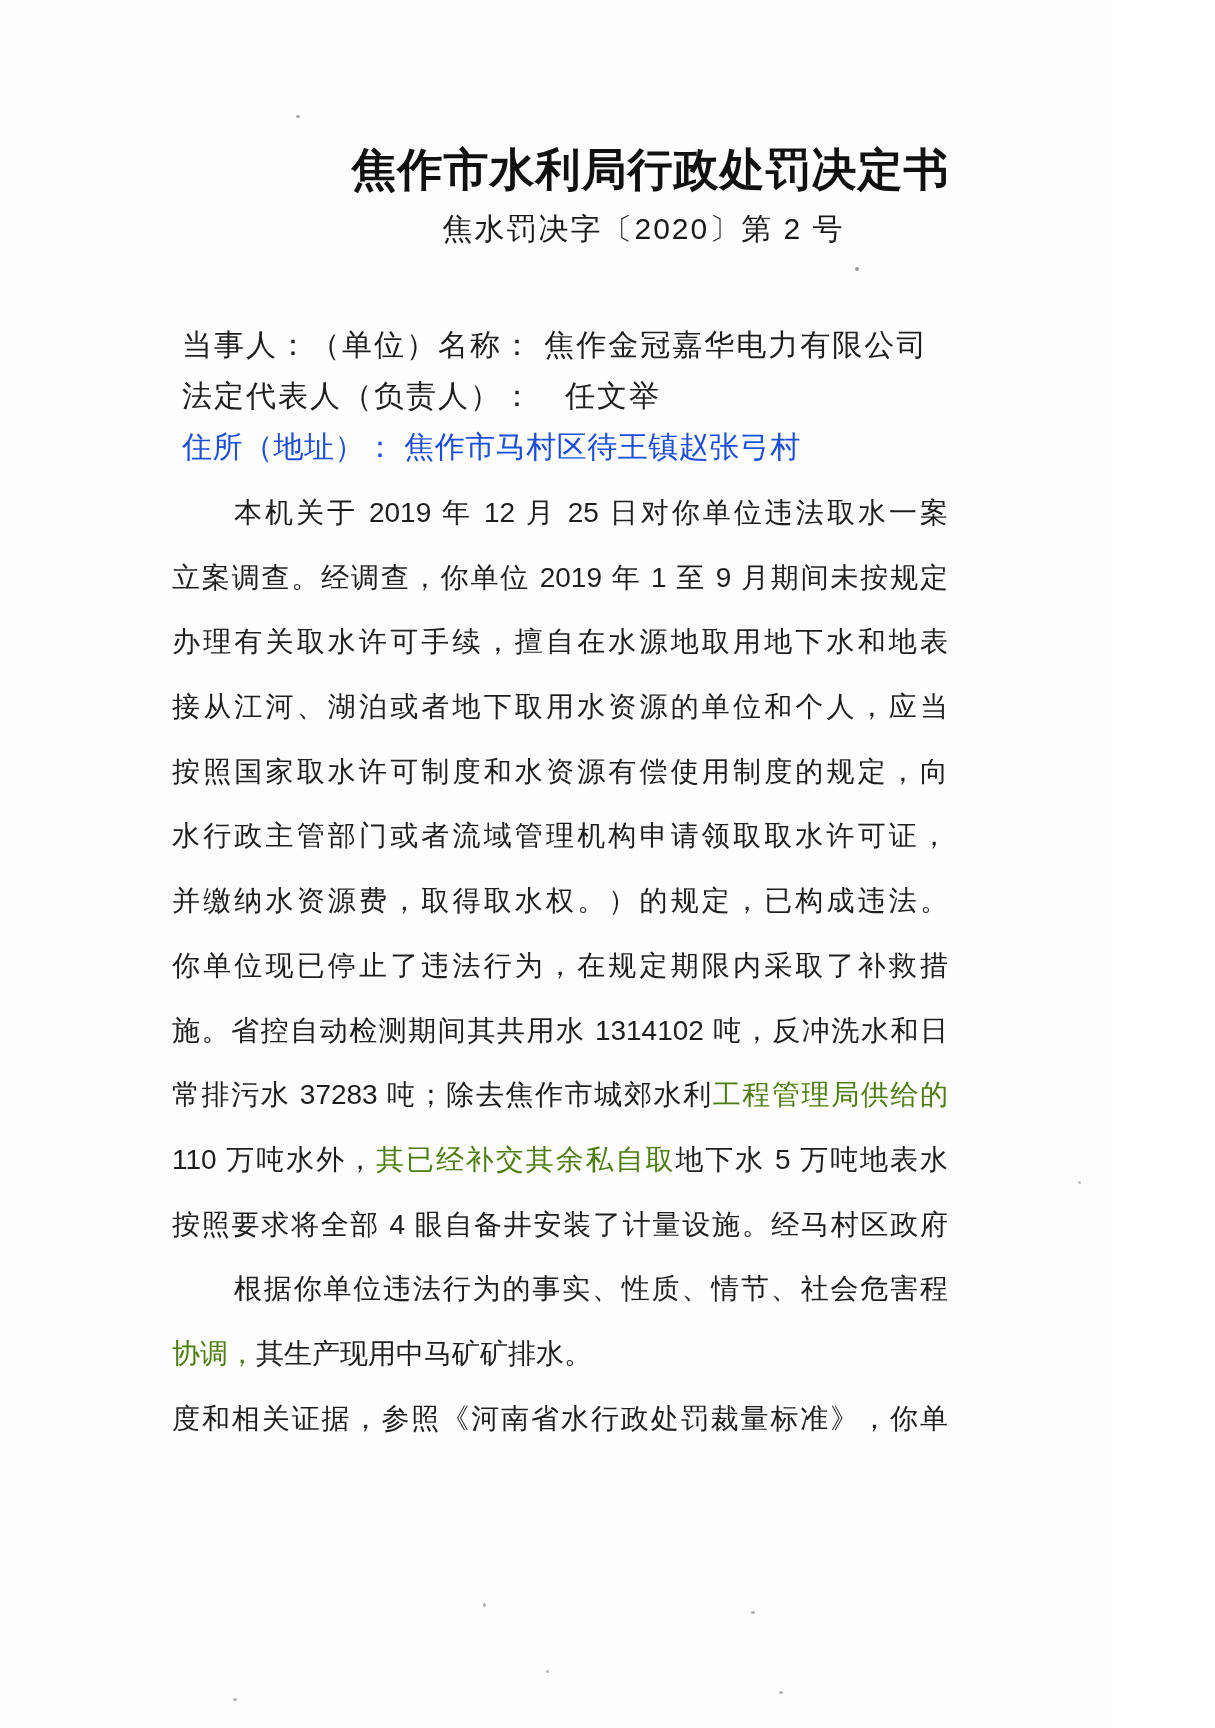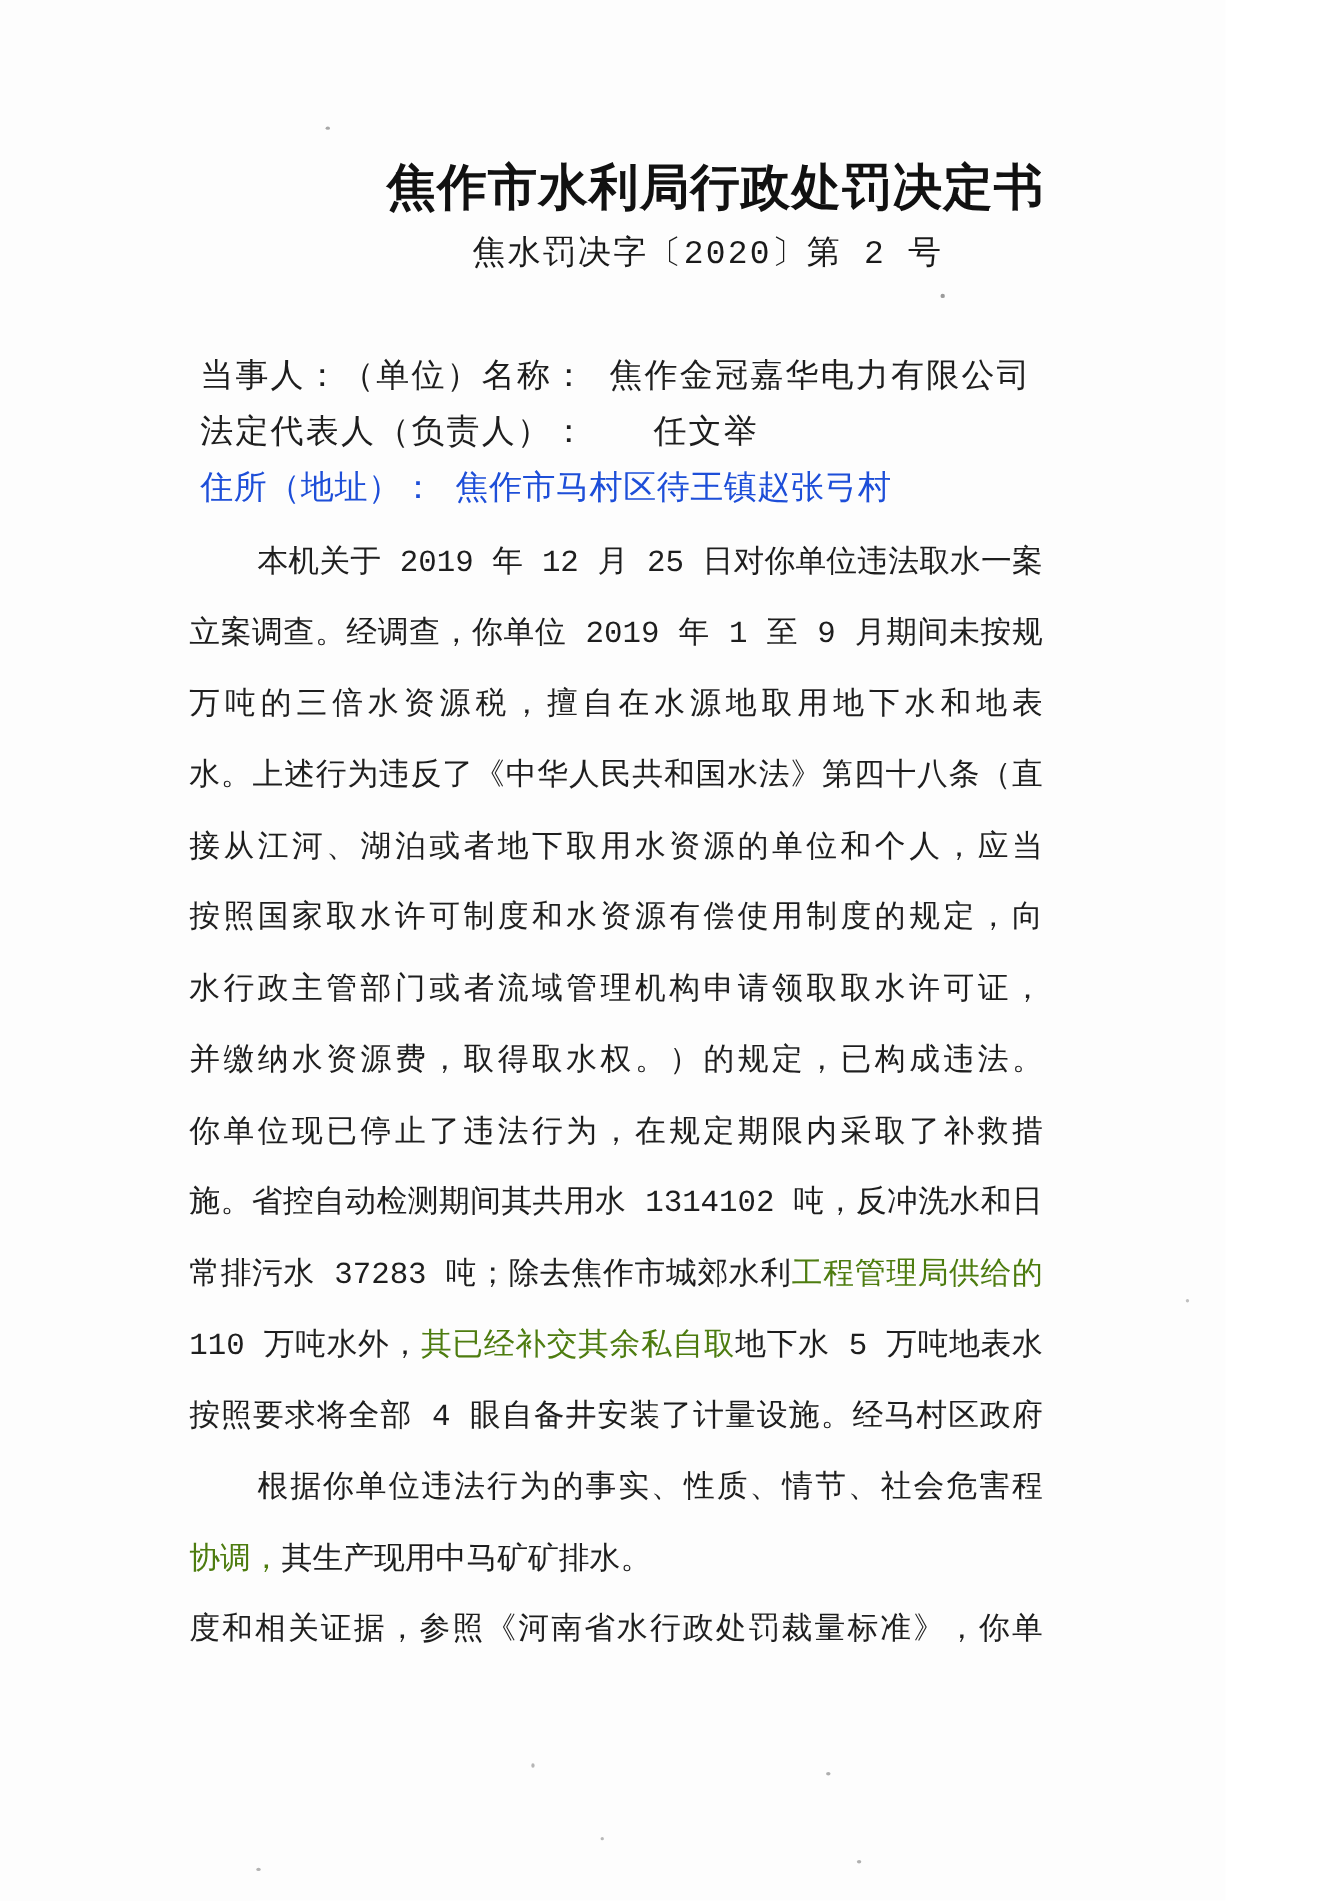--- a/index.html
+++ b/index.html
@@ -1,21 +1,21 @@
 <!DOCTYPE html>
 <html><head>
 <meta charset="utf-8">
 <style>
   html,body{margin:0;padding:0;background:#ffffff;}
   .page{
     position:relative;
     width:1114px;height:1728px;
     background:#fdfdfd;
     overflow:hidden;
-    font-family:Liberation Mono, monospace;
+    font-family:Liberation Sans, sans-serif;
     color:#1e1e1e;
   }
   .doc-title{
     position:absolute;top:140px;left:43px;width:1215px;
     text-align:center;
     font-size:45px;font-weight:700;letter-spacing:1px;
     color:#111;
   }
   .doc-number{
     position:absolute;top:209px;left:36px;width:1215px;
@@ -61,22 +61,21 @@
 
   <div class="doc-title">焦作市水利局行政处罚决定书</div>
 
   <div class="doc-number">焦水罚决字〔2020〕第 2 号</div>
 
   <div class="meta-block"><div class="meta-line meta-song">当事人：（单位）名称： 焦作金冠嘉华电力有限公司</div><div class="meta-line meta-song">法定代表人（负责人）：   任文举</div><div class="meta-line meta-kai">住所（地址）： 焦作市马村区待王镇赵张弓村</div></div>
 
   <div class="body-block">
       <div class="bline just ind"><span>本机关于 2019 年 12 月 25 日对你单位违法取水一案</span></div>
       <div class="bline just"><span>立案调查。经调查，你单位 2019 年 1 至 9 月期间未按规定</span></div>
-      <div class="bline just"><span>万吨的三倍水资源税，擅自在水源地取用地下水和地表</span></div>
-      <div class="bline just"><span>水。上述行为违反了《中华人民共和国水法》第四十八条（直</span></div>
+      <div class="bline just"><span>办理有关取水许可手续，擅自在水源地取用地下水和地表</span></div>
       <div class="bline just"><span>接从江河、湖泊或者地下取用水资源的单位和个人，应当</span></div>
       <div class="bline just"><span>按照国家取水许可制度和水资源有偿使用制度的规定，向</span></div>
       <div class="bline just"><span>水行政主管部门或者流域管理机构申请领取取水许可证，</span></div>
       <div class="bline just"><span>并缴纳水资源费，取得取水权。）的规定，已构成违法。</span></div>
       <div class="bline just"><span>你单位现已停止了违法行为，在规定期限内采取了补救措</span></div>
       <div class="bline just"><span>施。省控自动检测期间其共用水 1314102 吨，反冲洗水和日</span></div>
       <div class="bline just"><span>常排污水 37283 吨；除去焦作市城郊水利</span><span class="t-f">工程管理局供给的</span></div>
       <div class="bline just"><span>110 万吨水外，</span><span class="t-f">其已经补交其余私自取</span><span>地下水 5 万吨地表水</span></div>
       <div class="bline just"><span>按照要求将全部 4 眼自备井安装了计量设施。经马村区政府</span></div>
       <div class="bline just ind"><span>根据你单位违法行为的事实、性质、情节、社会危害程</span></div>

